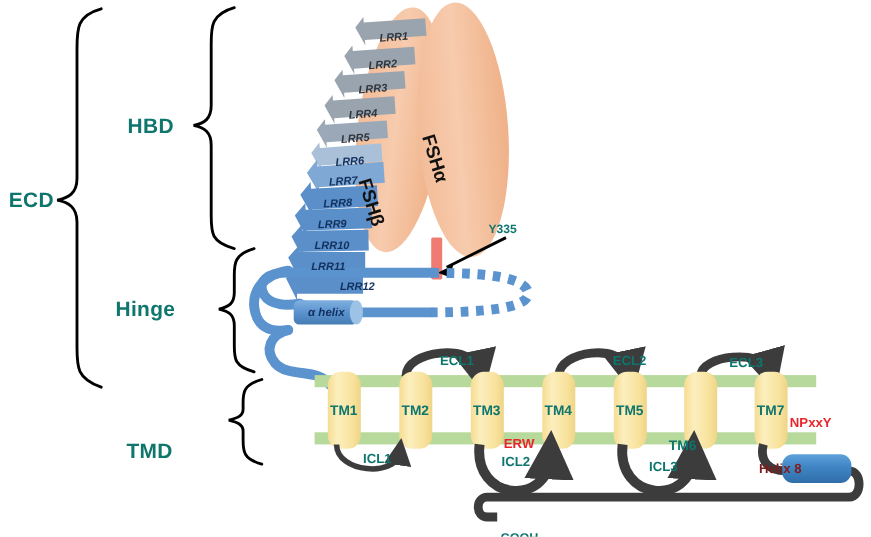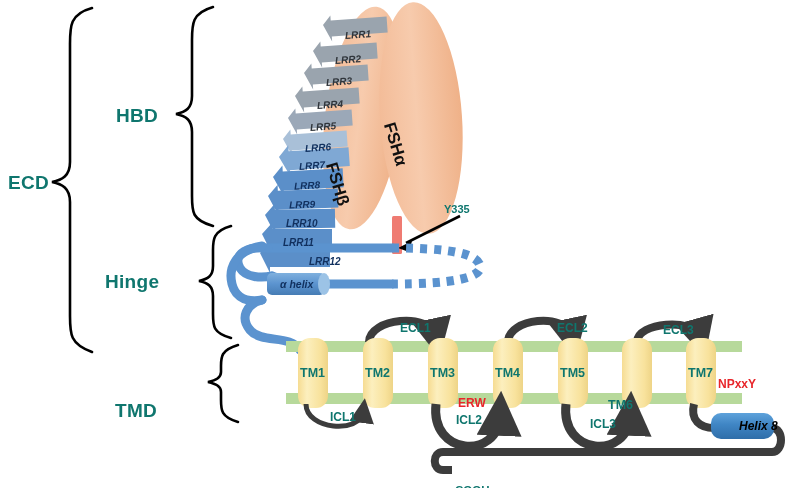--- a/index.html
+++ b/index.html
@@ -230,17 +230,17 @@
   <span class="lbl loop-label" style="left:533px;top:321px;padding-left:24px;">ECL2</span>
   <span class="lbl loop-label" style="left:663px;top:323px;">ECL3</span>
 
   <span class="lbl loop-label" style="left:330px;top:410px;">ICL1</span>
   <span class="lbl loop-label" style="left:456px;top:413px;">ICL2</span>
   <span class="lbl loop-label" style="left:590px;top:417px;">ICL3</span>
 
   <span class="lbl red-label" style="left:458px;top:396px;">ERW</span>
   <span class="lbl red-label" style="left:718px;top:377px;text-align:right;">NPxxY</span>
 
-  <span class="lbl helix8-label" style="left:739px;top:419px;color:#000000;font-style:italic;">Helix 8</span>
+  <span class="lbl helix8-label" style="left:690px;top:419px;color:#7f1d1d;">Helix 8</span>
 
   <span class="lbl cooh-label" style="left:455px;top:484px;">COOH</span>
 
 </div>
 
 </body></html>

